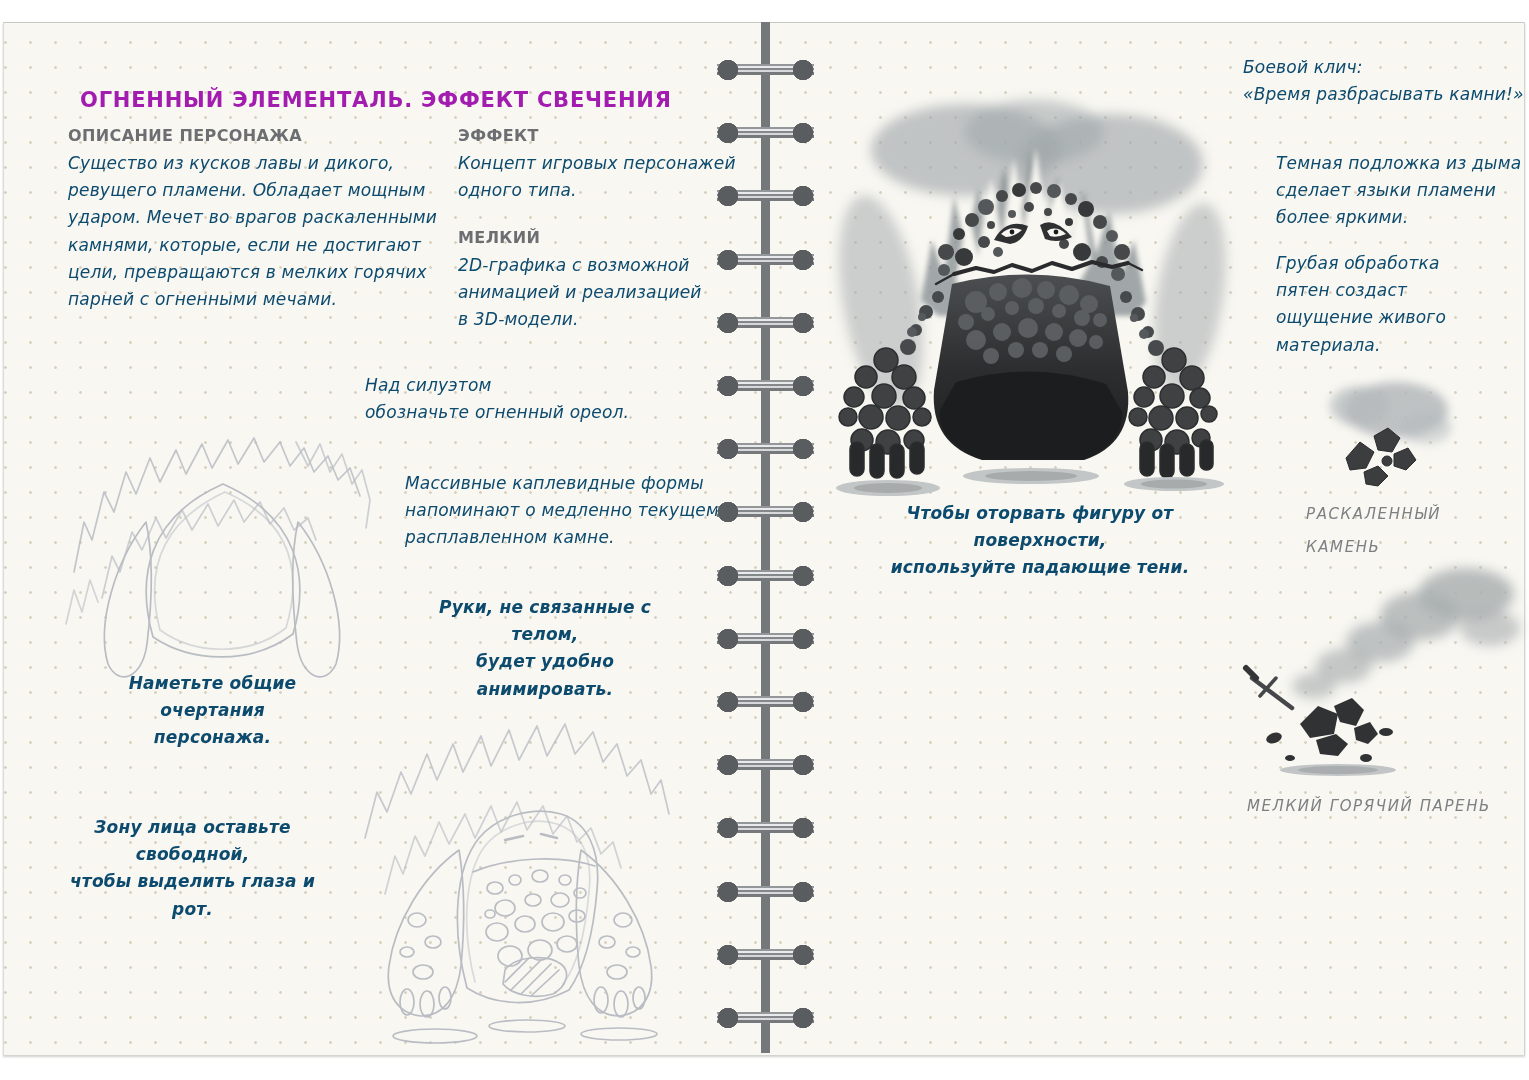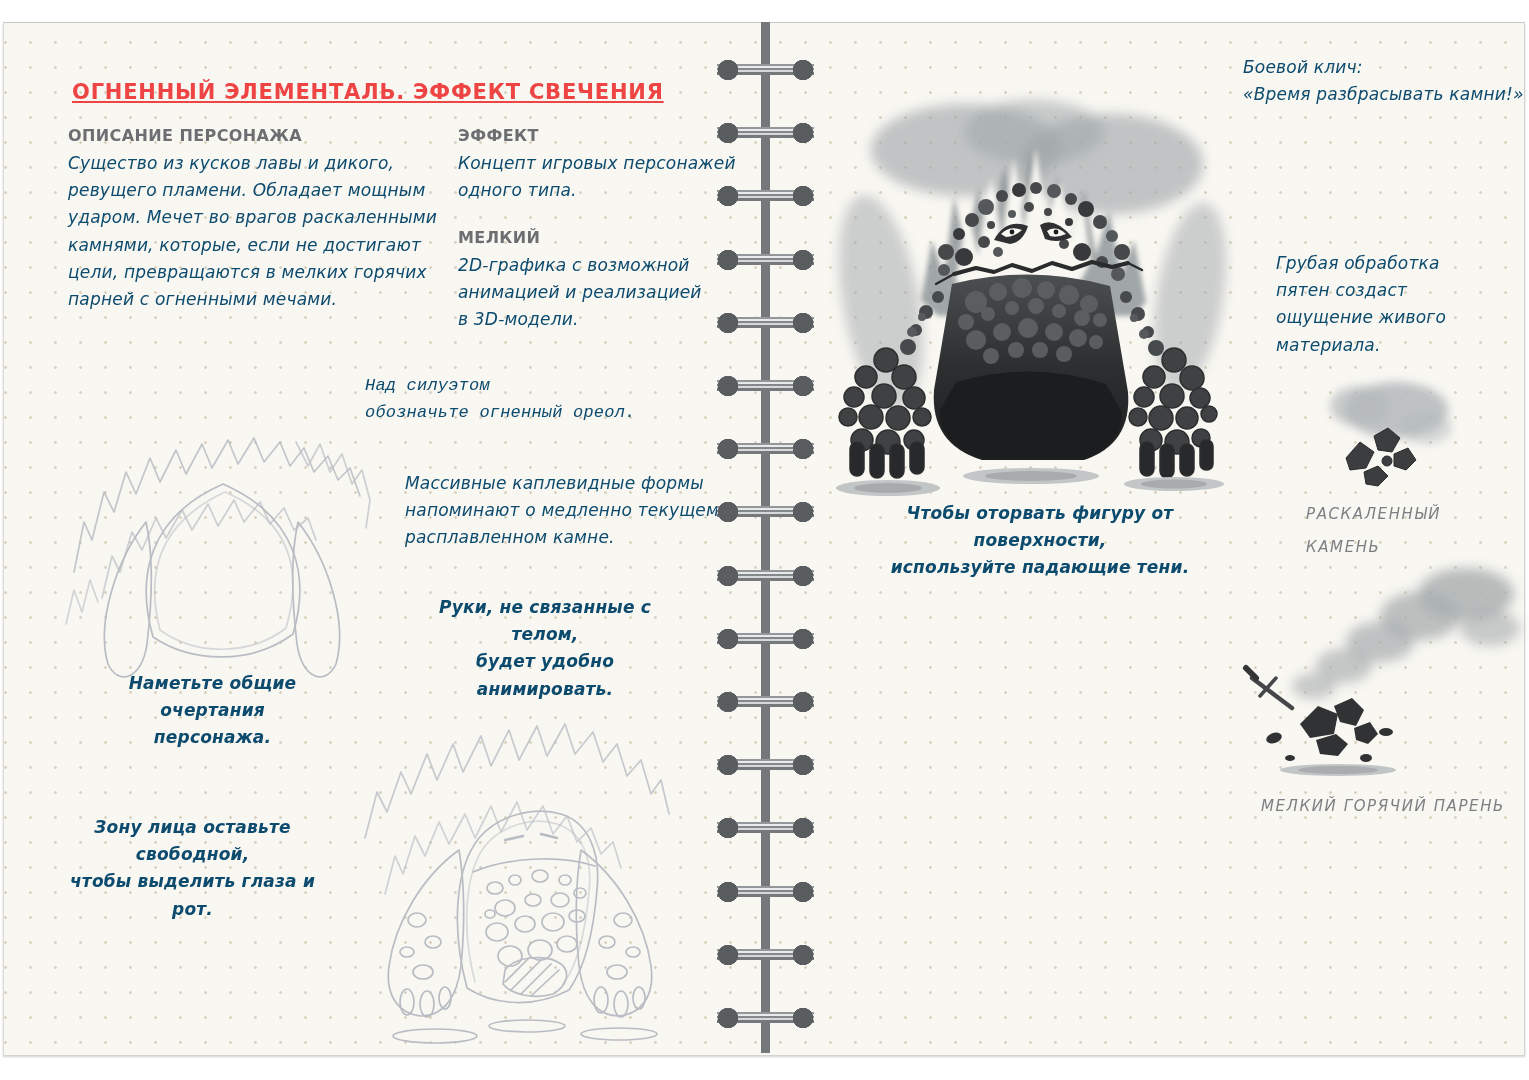--- a/index.html
+++ b/index.html
@@ -13,21 +13,21 @@
   
   .spine-bar{position:absolute;left:761px;top:22px;height:1031px;width:9px;background:#75787b;}
   .ring{position:absolute;left:717px;width:97px;height:22px;z-index:5;
     background:
       radial-gradient(circle at 11px 11px, #5a5d5f 0 10px, rgba(0,0,0,0) 10.5px),
       radial-gradient(circle at 86px 11px, #5a5d5f 0 10px, rgba(0,0,0,0) 10.5px),
       linear-gradient(180deg, rgba(0,0,0,0) 0 5px, #94979a 5px 7px, #e9eaeb 7px 9px,
         #85888b 9px 11px, #d7d8d9 11px 13px, #76797c 13px 16px, rgba(0,0,0,0) 16px);}
   
   .ml{white-space:pre-line;}
-  .title{position:absolute;font-size:21px;font-weight:bold;letter-spacing:.8px;color:#ef4444;margin:4px;text-decoration:underline;}
+  .title{position:absolute;font-size:21px;font-weight:bold;letter-spacing:.8px;color:#a21caf;margin:12px;}
   .sec-h{position:absolute;font-size:16px;font-weight:bold;letter-spacing:.4px;color:#6c6e71;}
   .hw{position:absolute;font-size:17px;font-style:italic;color:#0c4a6e;line-height:1.6;letter-spacing:.2px;}
   .cap-label{position:absolute;font-size:15px;font-style:italic;letter-spacing:1.6px;color:#7d8083;line-height:2.2;}
   .center{text-align:center;font-weight:bold;}
   .right{text-align:right;}
   svg{position:absolute;overflow:visible;}
 </style>
 </head>
 <body>
 
@@ -46,43 +46,46 @@
 
   <div class="sec-h" style="left:458px;top:126px;">ЭФФЕКТ</div>
   <div class="hw ml" style="left:458px;top:150px;">Концепт игровых персонажей
 одного типа.</div>
 
   <div class="sec-h" style="left:458px;top:228px;">МЕЛКИЙ</div>
   <div class="hw ml" style="left:458px;top:252px;">2D-графика с возможной
 анимацией и реализацией
 в 3D-модели.</div>
 
-  <div class="hw ml" style="left:365px;top:372px;font-family:Liberation Mono, monospace;">Над силуэтом
+  <div class="hw ml" style="left:365px;top:372px;">Над силуэтом
 обозначьте огненный ореол.</div>
   <div class="hw ml" style="left:405px;top:470px;">Массивные каплевидные формы
 напоминают о медленно текущем
 расплавленном камне.</div>
   <div class="hw ml center" style="left:430px;top:594px;width:230px;">Руки, не связанные с телом,
 будет удобно анимировать.</div>
   <div class="hw ml center" style="left:60px;top:814px;width:265px;">Зону лица оставьте свободной,
 чтобы выделить глаза и рот.</div>
   <div class="hw ml center" style="left:90px;top:670px;width:245px;">Наметьте общие очертания
 персонажа.</div>
 
   <div class="hw ml" style="left:1243px;top:54px;">Боевой клич:
 «Время разбрасывать камни!»</div>
+  <div class="hw ml" style="left:1276px;top:150px;">Темная подложка из дыма
+сделает языки пламени
+более яркими.</div>
   <div class="hw ml" style="left:1276px;top:250px;">Грубая обработка
 пятен создаст
 ощущение живого
 материала.</div>
   <div class="hw ml center" style="left:845px;top:500px;width:390px;">Чтобы оторвать фигуру от поверхности,
 используйте падающие тени.</div>
   <div class="cap-label ml" style="left:1306px;top:498px;">РАСКАЛЕННЫЙ
 КАМЕНЬ</div>
-  <div class="cap-label" style="left:1247px;top:790px;margin-left:14px;">МЕЛКИЙ ГОРЯЧИЙ ПАРЕНЬ</div>
+  <div class="cap-label" style="left:1247px;top:790px;">МЕЛКИЙ ГОРЯЧИЙ ПАРЕНЬ</div>
 
   <svg style="left:58px;top:372px;" width="335" height="305" viewBox="0 0 335 305">
     <g fill="none" stroke="#b9bdc3" stroke-width="1.7" stroke-linejoin="round" stroke-linecap="round">
       <g>
         <path d="M16 200 L26 150 34 168 46 120 56 140 68 100 78 122 92 86 102 110 118 78 128 102 144 72 154 96 170 68 180 92 196 66 206 90 222 70 232 94 246 76 256 100 270 84 280 108 292 96 302 124" opacity=".85"></path>
         <path d="M44 226 L54 184 62 200 74 160 84 178 98 146 108 166 124 138 134 158 150 132 160 154 176 128 186 150 202 130 212 152 226 136 236 158 250 146 258 168" opacity=".7"></path>
         <path d="M238 70 L250 94 262 72 272 100 284 82 294 112 304 98 312 128 308 156" opacity=".7"></path>
         <path d="M8 252 L16 218 24 240 32 208 40 230" opacity=".6"></path>
       </g>
       <g>

